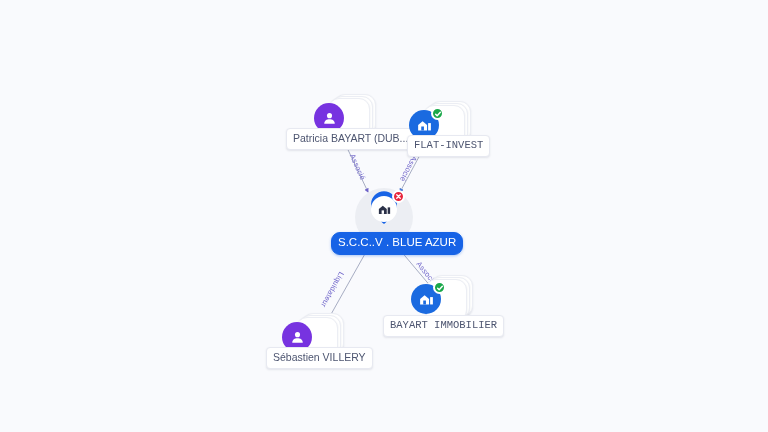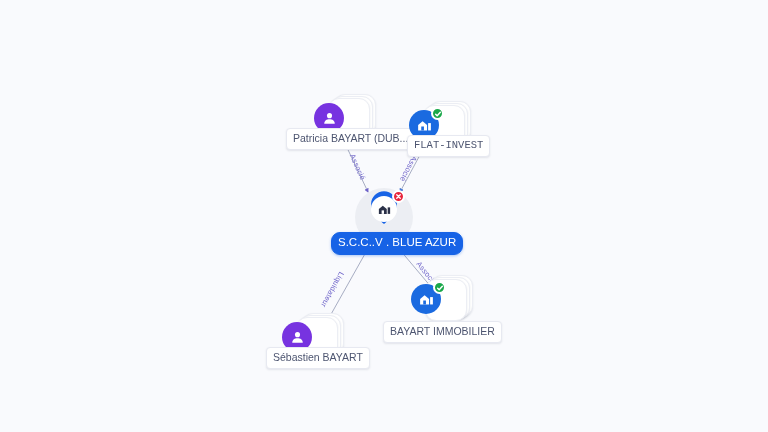--- a/index.html
+++ b/index.html
@@ -207,34 +207,34 @@
         <path d="M3 11.2 9.3 6.1l6.3 5.1V19H3z"></path>
         <rect x="7.4" y="13.4" width="3.8" height="5.6" fill="#1a6ae0"></rect>
         <rect x="17.1" y="8.6" width="3.9" height="10.4"></rect>
       </svg>
     </div>
     <div class="badge ok">
       <svg width="8" height="8" viewBox="0 0 24 24" fill="none" stroke="#ffffff" stroke-width="4.4" stroke-linecap="round" stroke-linejoin="round">
         <path d="M5 13l4.5 4.5L19 7"></path>
       </svg>
     </div>
-    <div class="label" style="left:-62px; top:22px;">BAYART IMMOBILIER</div>
+    <div class="label" style="left:-62px; top:16px;font-family:Liberation Mono, monospace;">BAYART IMMOBILIER</div>
   </div>
 
   <div class="node" style="left:316px; top:337px;">
     <div class="stack s3"></div>
     <div class="stack s2"></div>
     <div class="stack s1"></div>
     <div class="avatar person">
       <svg width="17" height="17" viewBox="0 0 24 24" fill="#ffffff">
         <circle cx="12" cy="8" r="3.6"></circle>
         <path d="M4.6 19.4c0-4.1 3.3-6.2 7.4-6.2s7.4 2.1 7.4 6.2z"></path>
       </svg>
     </div>
-    <div class="label" style="left:-50px; top:10px;">Sébastien BAYART</div>
+    <div class="label" style="left:-50px; top:10px;">Sébastien VILLERY</div>
   </div>
 
   <div class="node" style="left:384px; top:222px;">
     <div class="halo"></div>
     <div class="pin">
       <svg width="42" height="42" viewBox="0 0 42 42">
         <path d="M21 3.2c-7.1 0-12.9 5.7-12.9 12.8 0 8.6 10.1 17.6 12.2 19.4.4.3 1 .3 1.4 0 2.1-1.8 12.2-10.8 12.2-19.4C33.9 8.9 28.1 3.2 21 3.2z" fill="#1763e6"></path>
       </svg>
       <div class="pin-core">
         <svg width="15" height="15" viewBox="0 0 24 24" fill="#2b3148">

